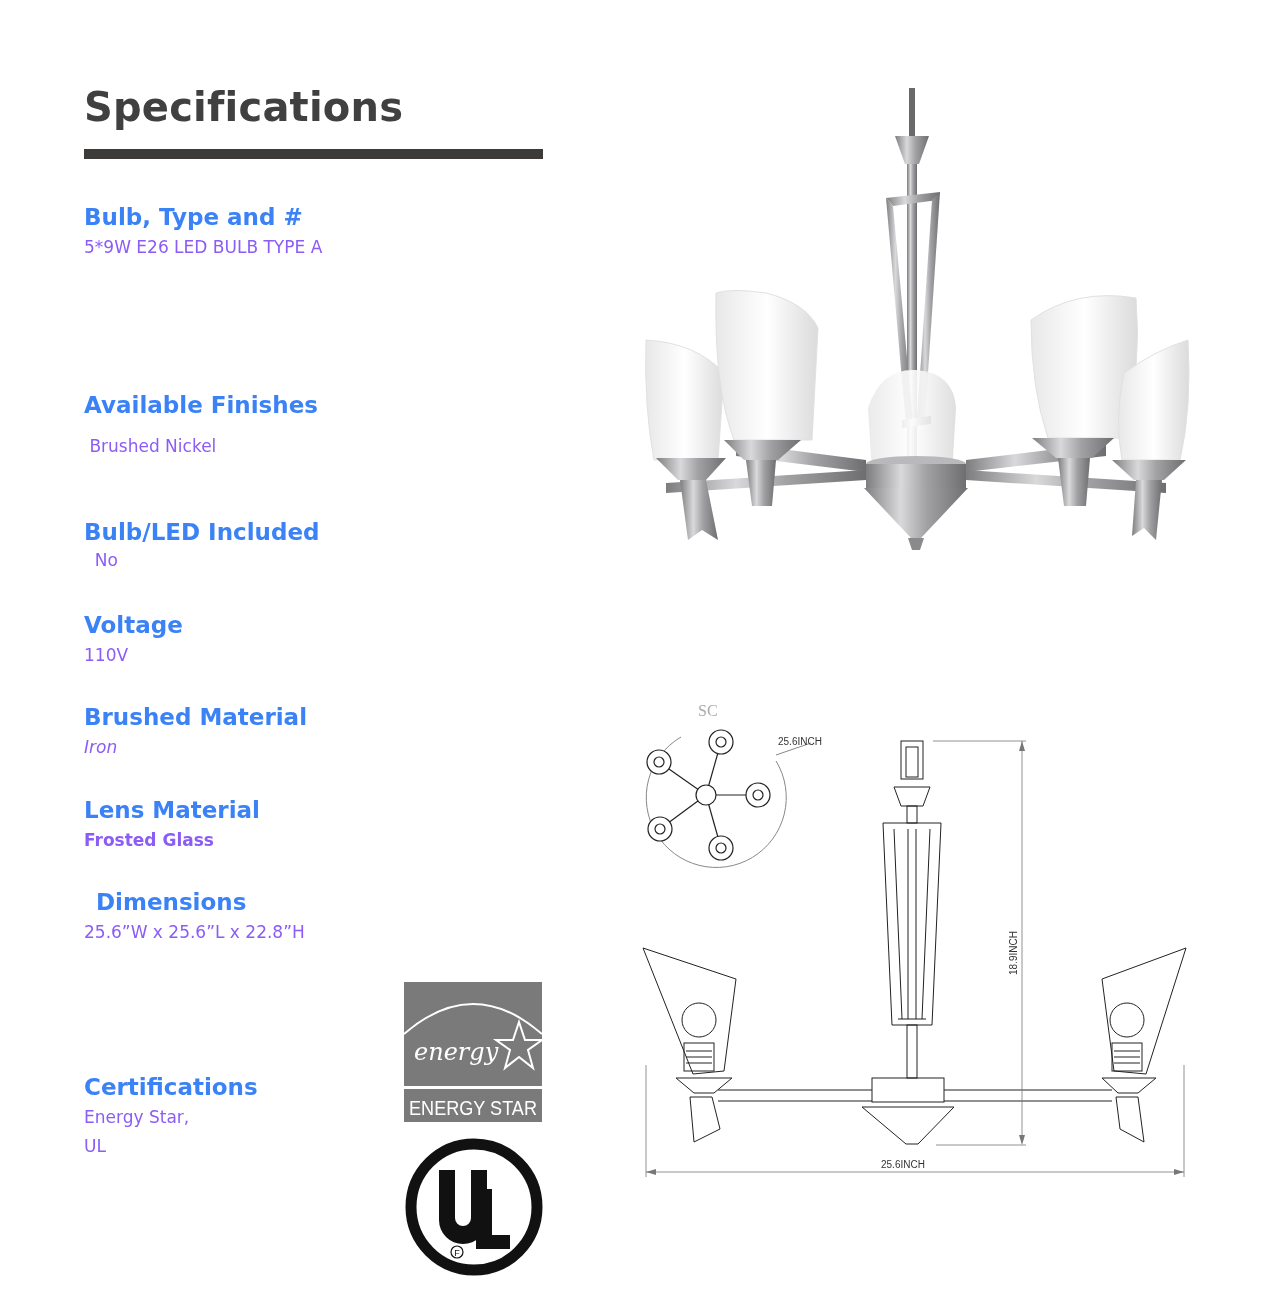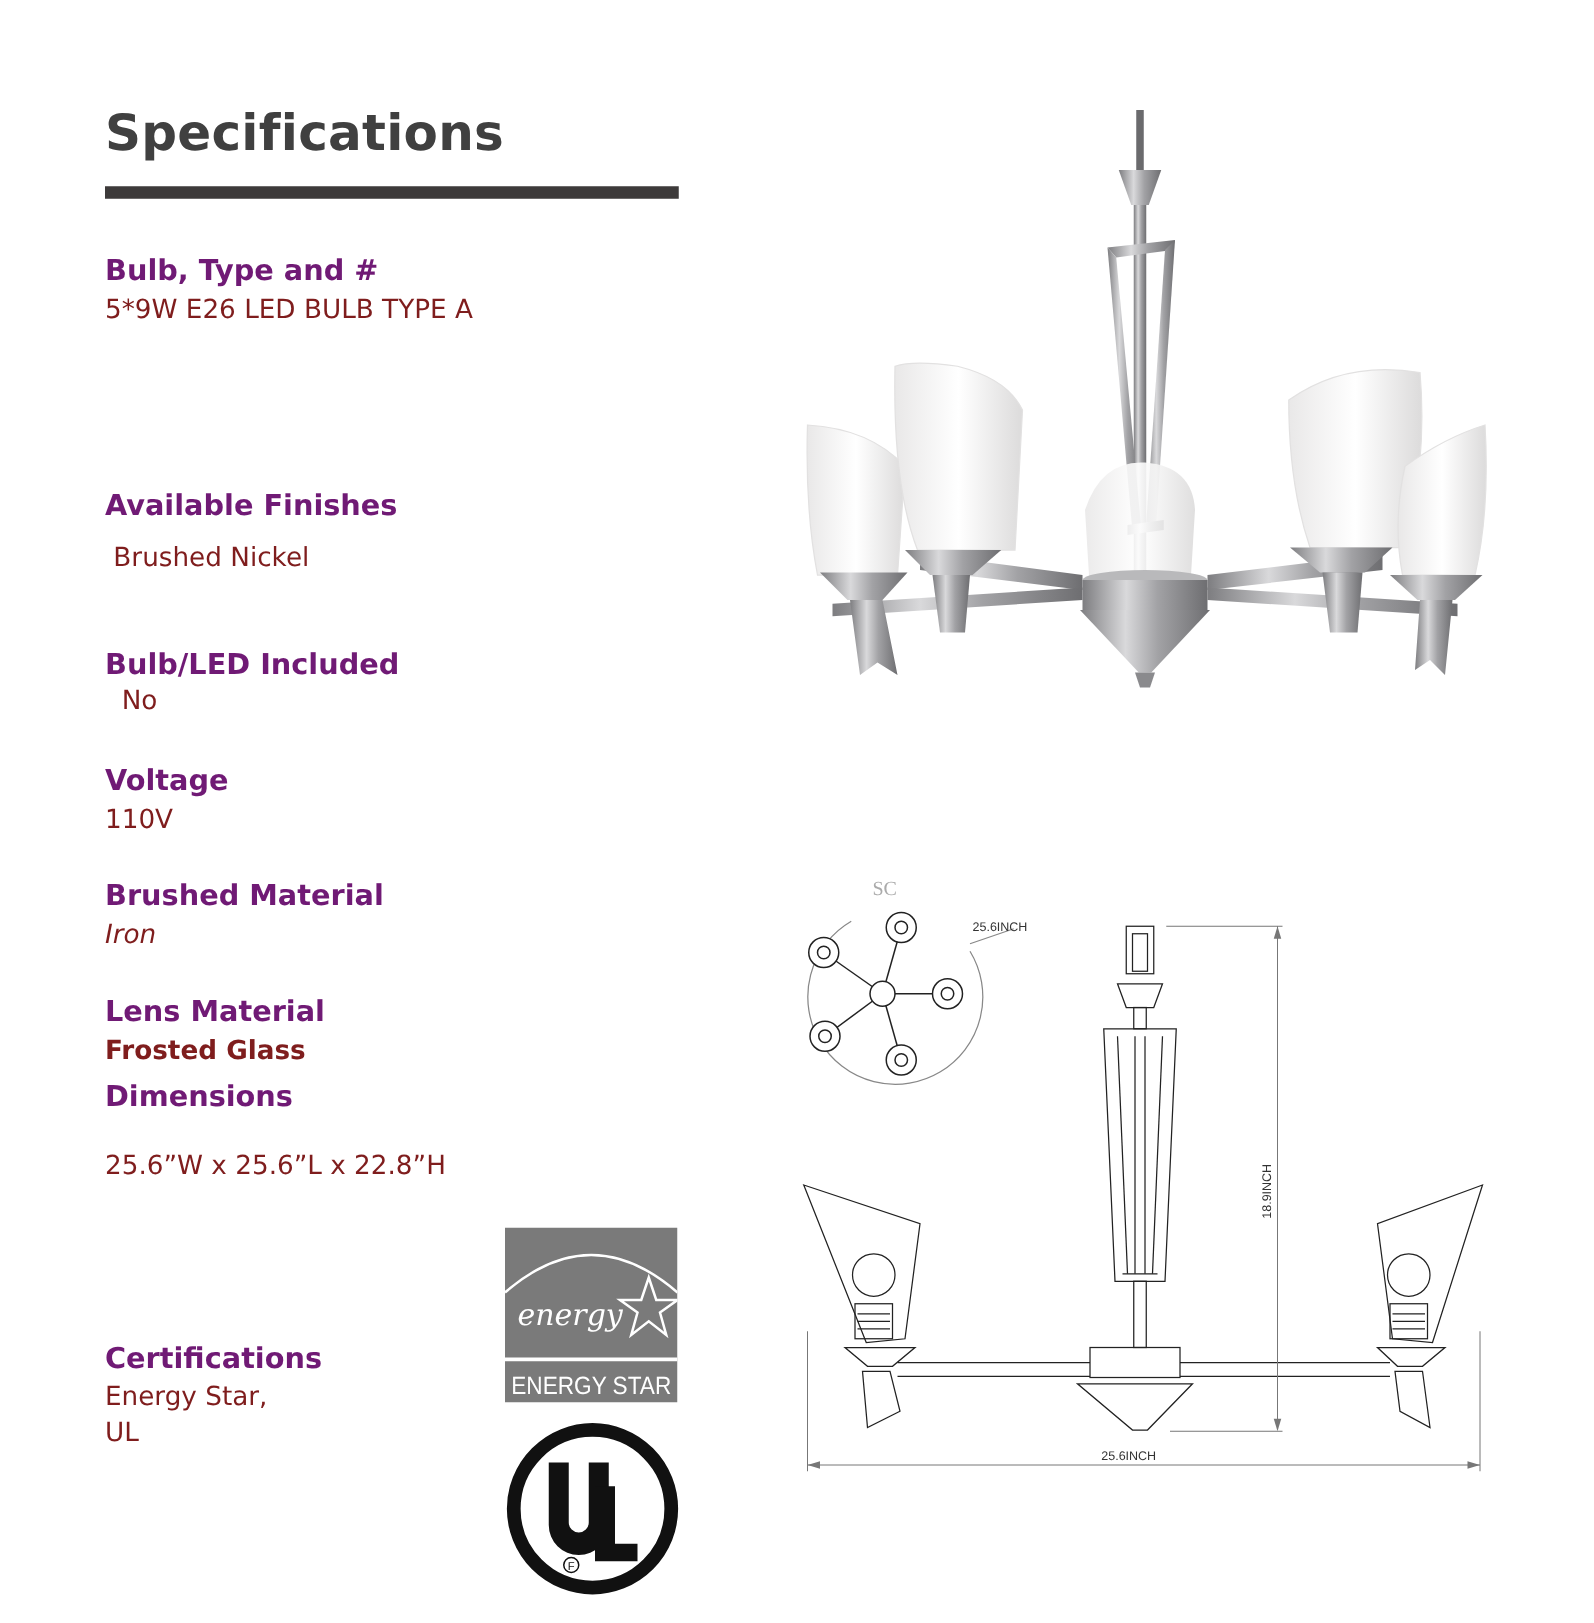--- a/index.html
+++ b/index.html
@@ -1,22 +1,22 @@
 <!DOCTYPE html>
 <html><head>
 <meta charset="utf-8">
 <style>
   html, body { margin:0; padding:0; background:#ffffff; }
   body { width:1275px; height:1298px; position:relative; overflow:hidden;
          font-family:"DejaVu Sans", "Liberation Sans", sans-serif; color:#1e1e1e; }
   .abs { position:absolute; }
   .title { left:84px; top:84px; font-size:40px; font-weight:bold; letter-spacing:0.2px; color:#404040; }
   .rule { left:84px; top:149px; width:459px; height:10px; background:#3d3a3a; }
-  .spec-label { position:absolute; left:84px; font-size:23px; font-weight:bold; color:#701a75; line-height:28px; white-space:nowrap; }
-  .spec-value { position:absolute; left:84px; font-size:21px; color:#7f1d1d; line-height:29px; white-space:pre; }
+  .spec-label { position:absolute; left:84px; font-size:23px; font-weight:bold; color:#3b82f6; line-height:28px; white-space:nowrap; }
+  .spec-value { position:absolute; left:84px; font-size:17px; color:#8b5cf6; line-height:29px; white-space:pre; }
   .photo { left:636px; top:88px; width:560px; height:470px; }
   .drawing { left:636px; top:695px; width:560px; height:500px; }
   .es-logo { left:404px; top:982px; width:138px; height:113px; }
   .ul-logo { left:404px; top:1137px; width:140px; height:140px; }
 </style>
 </head>
 <body>
 
 <div class="abs title">Specifications</div>
 <div class="abs rule"></div>
@@ -32,21 +32,21 @@
 
 <div class="spec-label" style="top:611px;">Voltage</div>
 <div class="spec-value" style="top:641px;">110V</div>
 
 <div class="spec-label" style="top:703px;">Brushed Material</div>
 <div class="spec-value" style="top:733px;font-style:italic;">Iron</div>
 
 <div class="spec-label" style="top:796px;">Lens Material</div>
 <div class="spec-value" style="top:826px;font-weight:bold;">Frosted Glass</div>
 
-<div class="spec-label" style="top:864px;">Dimensions</div>
+<div class="spec-label" style="top:888px;margin-left:12px;">Dimensions</div>
 <div class="spec-value" style="top:918px;">25.6”W x 25.6”L x 22.8”H</div>
 
 <div class="spec-label" style="top:1073px;">Certifications</div>
 <div class="spec-value" style="top:1103px;">Energy Star,
 UL</div>
 
 <div class="abs es-logo">
   <svg width="138" height="140" viewBox="0 0 138 140">
     <rect x="0" y="0" width="138" height="140" fill="#7a7a7a"></rect>
     <rect x="0" y="104" width="138" height="3" fill="#ffffff"></rect>

